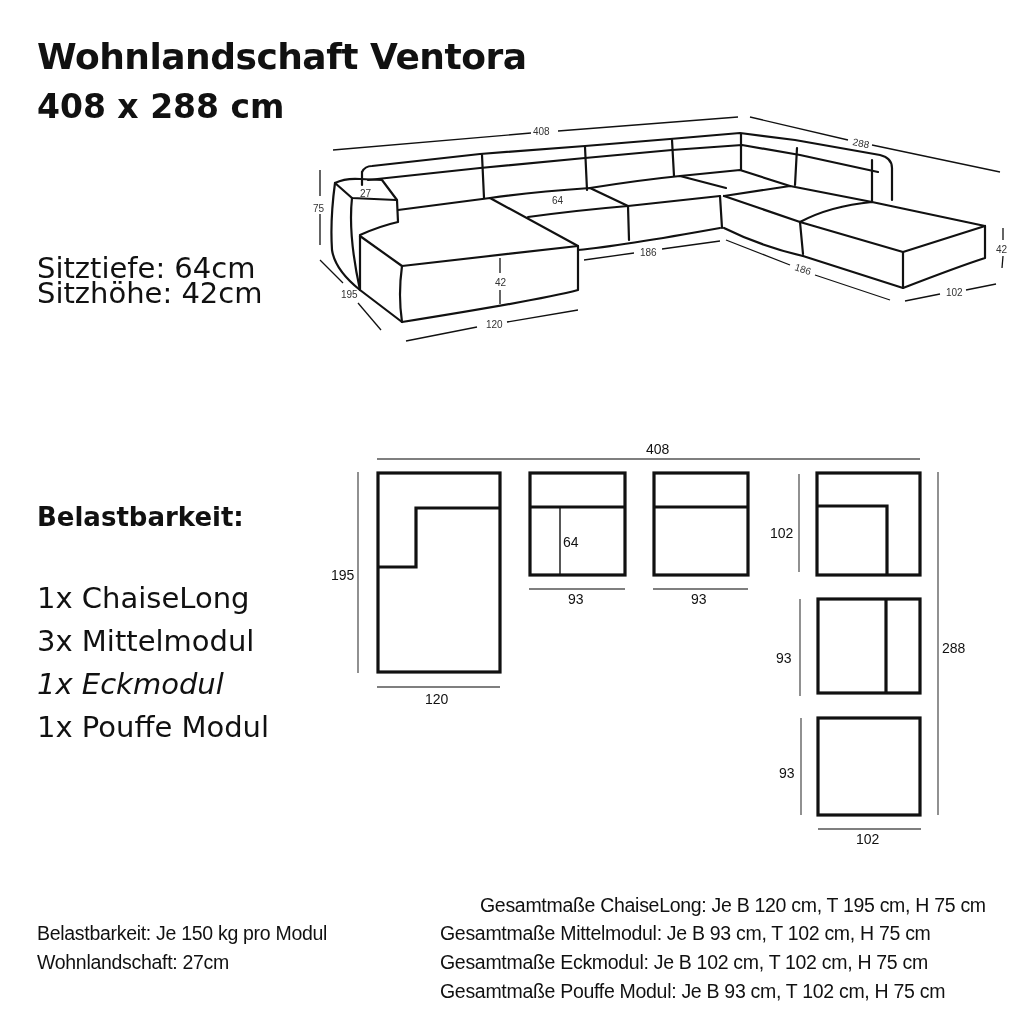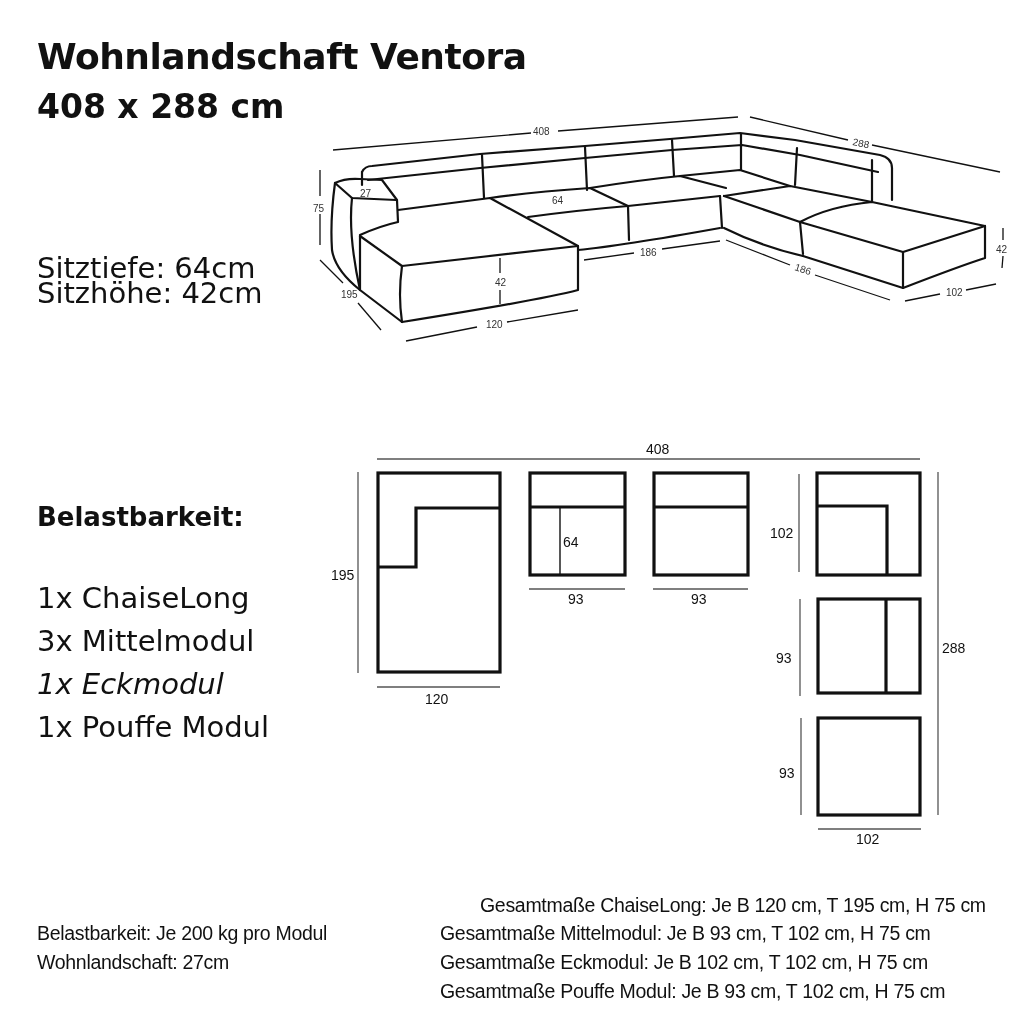--- a/index.html
+++ b/index.html
@@ -151,18 +151,18 @@
     <text class="dimtxt" x="568" y="604">93</text>
     <text class="dimtxt" x="691" y="604">93</text>
     <text class="dimtxt" x="770" y="538">102</text>
     <text class="dimtxt" x="776" y="663">93</text>
     <text class="dimtxt" x="779" y="778">93</text>
     <text class="dimtxt" x="942" y="653">288</text>
     <text class="dimtxt" x="856" y="844">102</text>
   </g>
 </svg>
 
-<div class="abs foot" style="left:37px; top:922px;">Belastbarkeit: Je 200 kg pro Modul</div>
+<div class="abs foot" style="left:37px; top:922px;">Belastbarkeit: Je 150 kg pro Modul</div>
 <div class="abs foot" style="left:37px; top:951px;">Wohnlandschaft: 27cm</div>
 <div class="abs foot" style="left:440px; top:894px;margin-left:40px;">Gesamtmaße ChaiseLong: Je B 120 cm, T 195 cm, H 75 cm</div>
 <div class="abs foot" style="left:440px; top:922px;">Gesamtmaße Mittelmodul: Je B 93 cm, T 102 cm, H 75 cm</div>
 <div class="abs foot" style="left:440px; top:951px;">Gesamtmaße Eckmodul: Je B 102 cm, T 102 cm, H 75 cm</div>
 <div class="abs foot" style="left:440px; top:980px;">Gesamtmaße Pouffe Modul: Je B 93 cm, T 102 cm, H 75 cm</div>
 
 </body></html>

